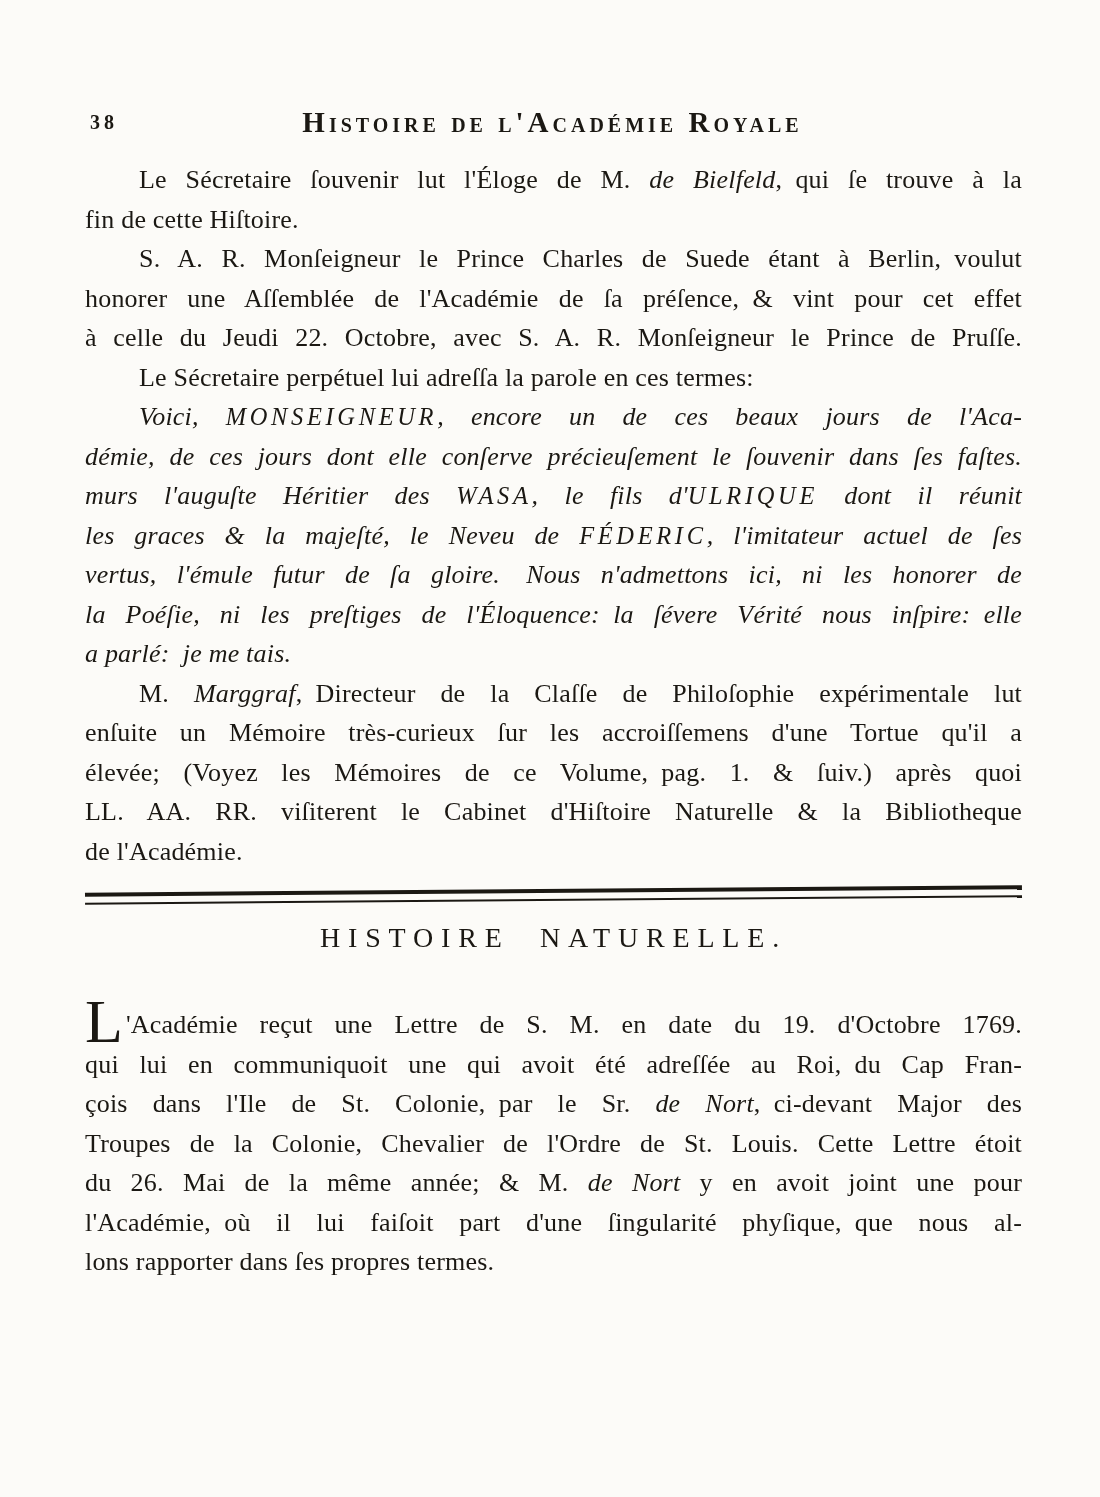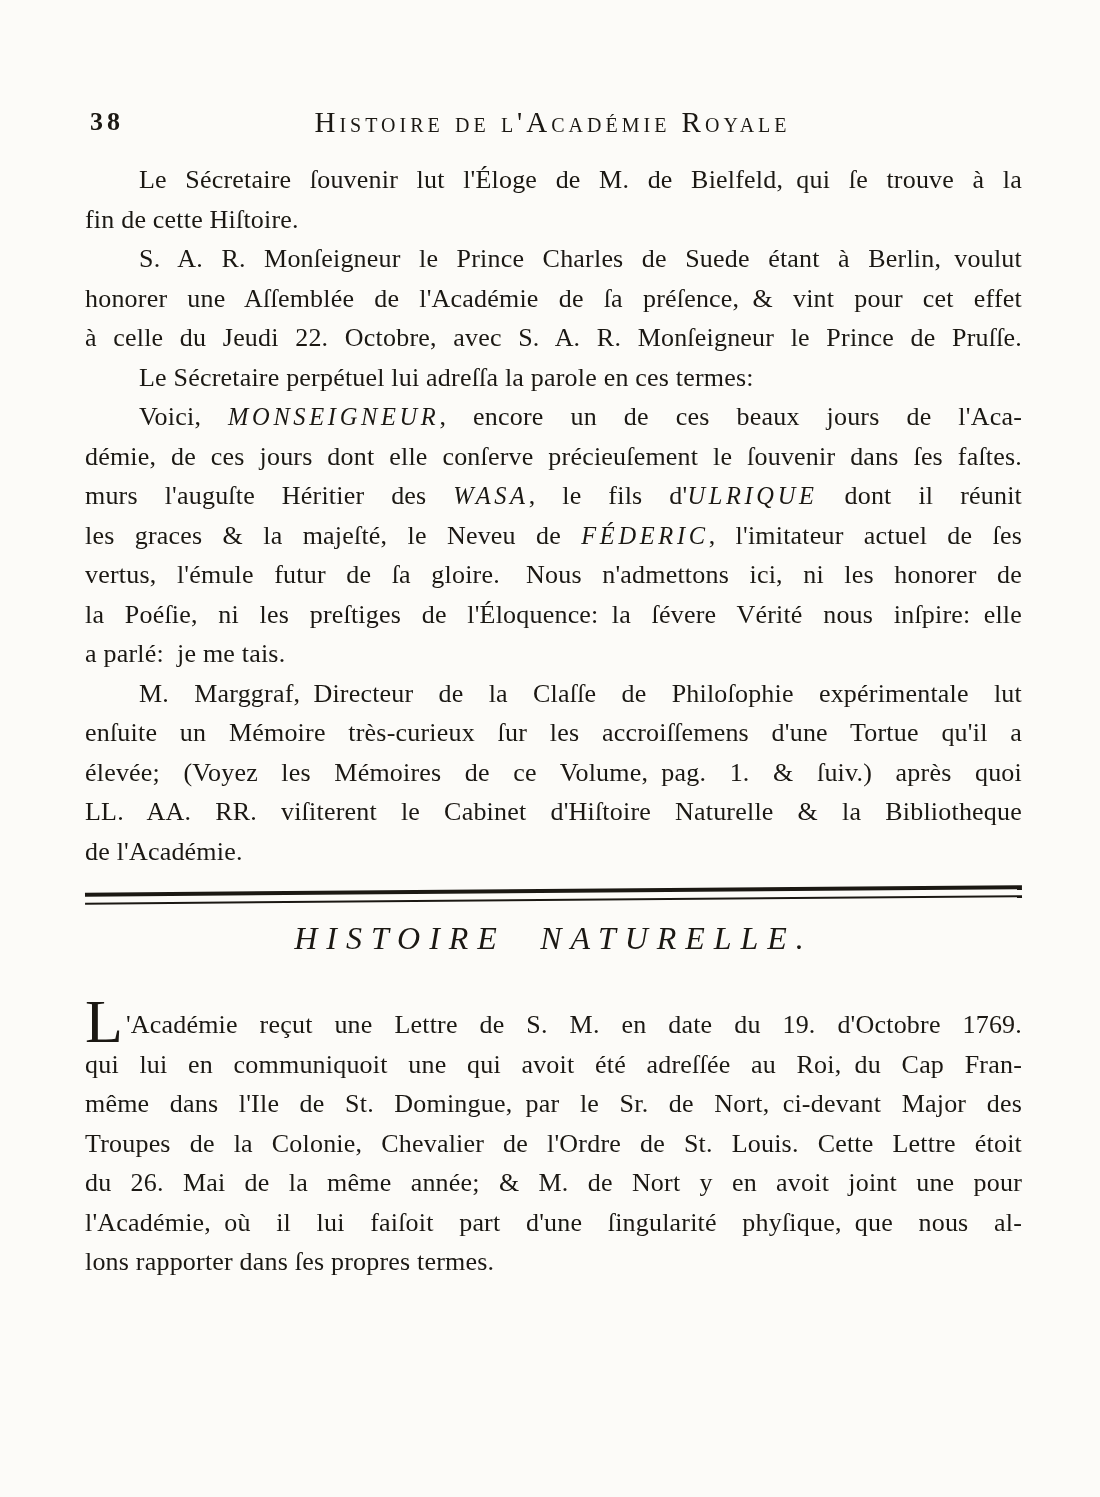--- a/index.html
+++ b/index.html
@@ -8,52 +8,52 @@
     width:1100px;height:1497px;
     background:#fcfbf8;
     color:#1b1813;
     font-family:"Liberation Serif","DejaVu Serif",serif;
     overflow:hidden;
   }
   
   .header{position:absolute;top:104px;left:85px;right:80px;height:40px;}
   .page-number{
     position:absolute;left:5px;top:0;
-    font-size:26px;line-height:36px;letter-spacing:4px;font-weight:700;
+    font-size:20px;line-height:36px;letter-spacing:4px;font-weight:700;
   }
   .running-title{
     position:absolute;left:0;right:0;top:0;text-align:center;
-    font-variant:small-caps;font-weight:400;
+    font-variant:small-caps;font-weight:700;
     font-size:29px;line-height:36px;letter-spacing:4px;
   }
   
   .body-col{position:absolute;top:160px;left:85px;width:937px;}
   .para{margin:0;}
   .line{
     font-size:26px;line-height:39.5px;height:39.5px;
     text-align:justify;text-align-last:justify;
     letter-spacing:0.2px;
   }
   .line.last{text-align:left;text-align-last:left;}
   .line.indent{text-indent:54px;}
   .seg-n{font-style:normal;}
-  .seg-i{}
+  .seg-i{font-style:italic;}
   .seg-ic{font-style:italic;letter-spacing:0.15em;font-size:0.94em;}
   .seg-dc{
     font-size:62px;line-height:0;vertical-align:-9px;
     letter-spacing:0;margin-right:3px;font-weight:500;
   }
   
   .rule{margin:18px 0 10px 0;transform:rotate(-0.45deg);}
   .rule-line-thick{height:4px;background:#1b1813;}
   .rule-line-thin{height:2px;background:#1b1813;margin-top:6px;}
   
   .section-heading{
     margin:14px 0 0 0;text-align:center;
-    font-style:italic;font-size:32px;line-height:46px;
+    font-size:28px;line-height:46px;
     letter-spacing:0.28em;word-spacing:0.55em;
     white-space:nowrap;
   }
   
   .para.section-start{margin-top:44px;}
 </style>
 </head>
 <body>
 
 <div class="page">
@@ -95,21 +95,21 @@
         <div class="line last"><span class="seg-n">de l'Académie.</span></div>
       </div>
       <div class="rule">
         <div class="rule-line-thick"></div>
         <div class="rule-line-thin"></div>
       </div>
       <div class="section-heading">HISTOIRE NATURELLE.</div>
       <div class="para section-start">
         <div class="line"><span class="seg-dc">L</span><span class="seg-n">'Académie reçut une Lettre de S. M. en date du 19. d'Octobre 1769.</span></div>
         <div class="line"><span class="seg-n">qui lui en communiquoit une qui avoit été adreſſée au Roi, du Cap Fran-</span></div>
-        <div class="line"><span class="seg-n">même dans l'Ile de St. Domingue, par le Sr. </span><span class="seg-i">de Nort</span><span class="seg-n">, ci-devant Major des</span></div>
+        <div class="line"><span class="seg-n">çois dans l'Ile de St. Colonie, par le Sr. </span><span class="seg-i">de Nort</span><span class="seg-n">, ci-devant Major des</span></div>
         <div class="line"><span class="seg-n">Troupes de la Colonie, Chevalier de l'Ordre de St. Louis. Cette Lettre étoit</span></div>
         <div class="line"><span class="seg-n">du 26. Mai de la même année; &amp; M. </span><span class="seg-i">de Nort</span><span class="seg-n"> y en avoit joint une pour</span></div>
         <div class="line"><span class="seg-n">l'Académie, où il lui faiſoit part d'une ſingularité phyſique, que nous al-</span></div>
         <div class="line last"><span class="seg-n">lons rapporter dans ſes propres termes.</span></div>
       </div>
     </div>
 
 </div>
 
 </body></html>

